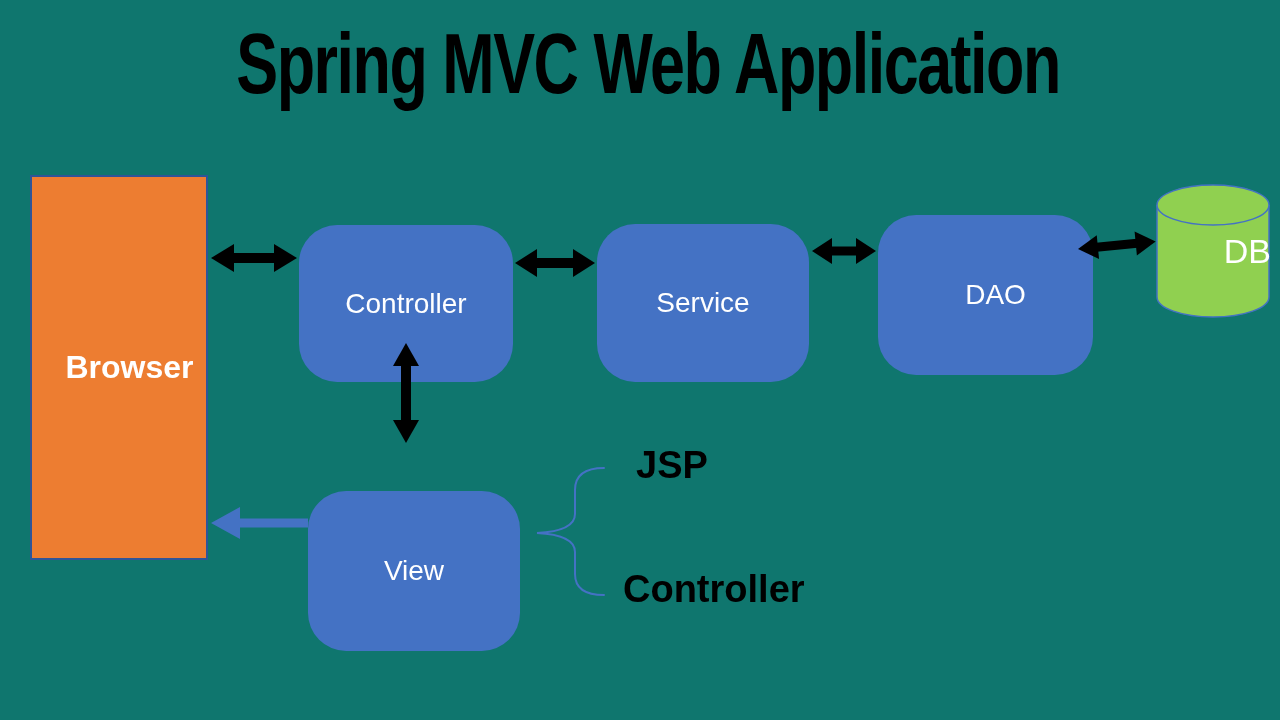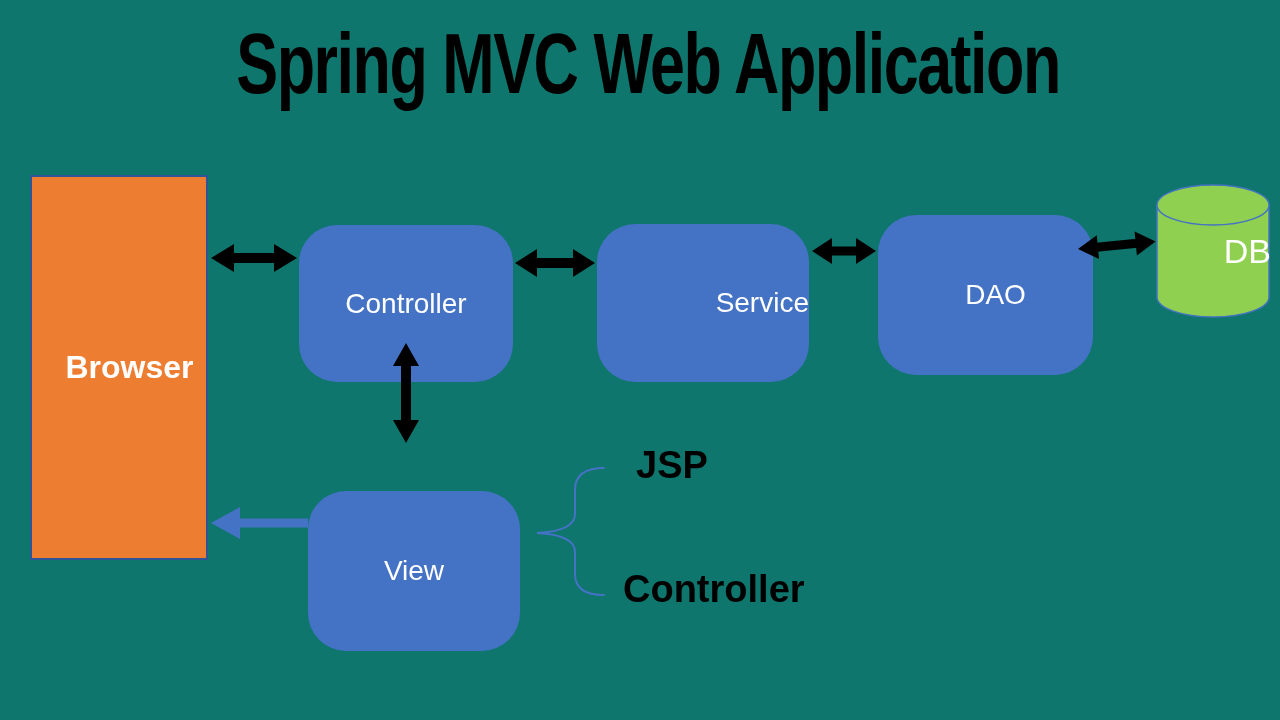--- a/index.html
+++ b/index.html
@@ -43,21 +43,21 @@
     margin-top: 44px;
   }
   .node-browser {
     left: 30px; top: 175px; width: 178px; height: 385px;
     background: #ED7D31;
     border: 2px solid #2F5597;
     font-size: 32px;
     font-weight: bold;
   }
   .node-controller { left: 299px; top: 181px; width: 214px; height: 157px; }
-  .node-service    { left: 597px; top: 180px; width: 212px; height: 158px; justify-content: flex-end; }
+  .node-service    { left: 597px; top: 180px; width: 212px; height: 158px; }
   .node-dao        { left: 878px; top: 171px; width: 215px; height: 160px; }
   .node-view       { left: 308px; top: 447px; width: 212px; height: 160px; }
   .db-svg {
     position: absolute;
     left: 1155px; top: 181px;
     width: 116px; height: 142px;
   }
   .db-label {
     position: absolute;
     left: 1155px; top: 234px;

